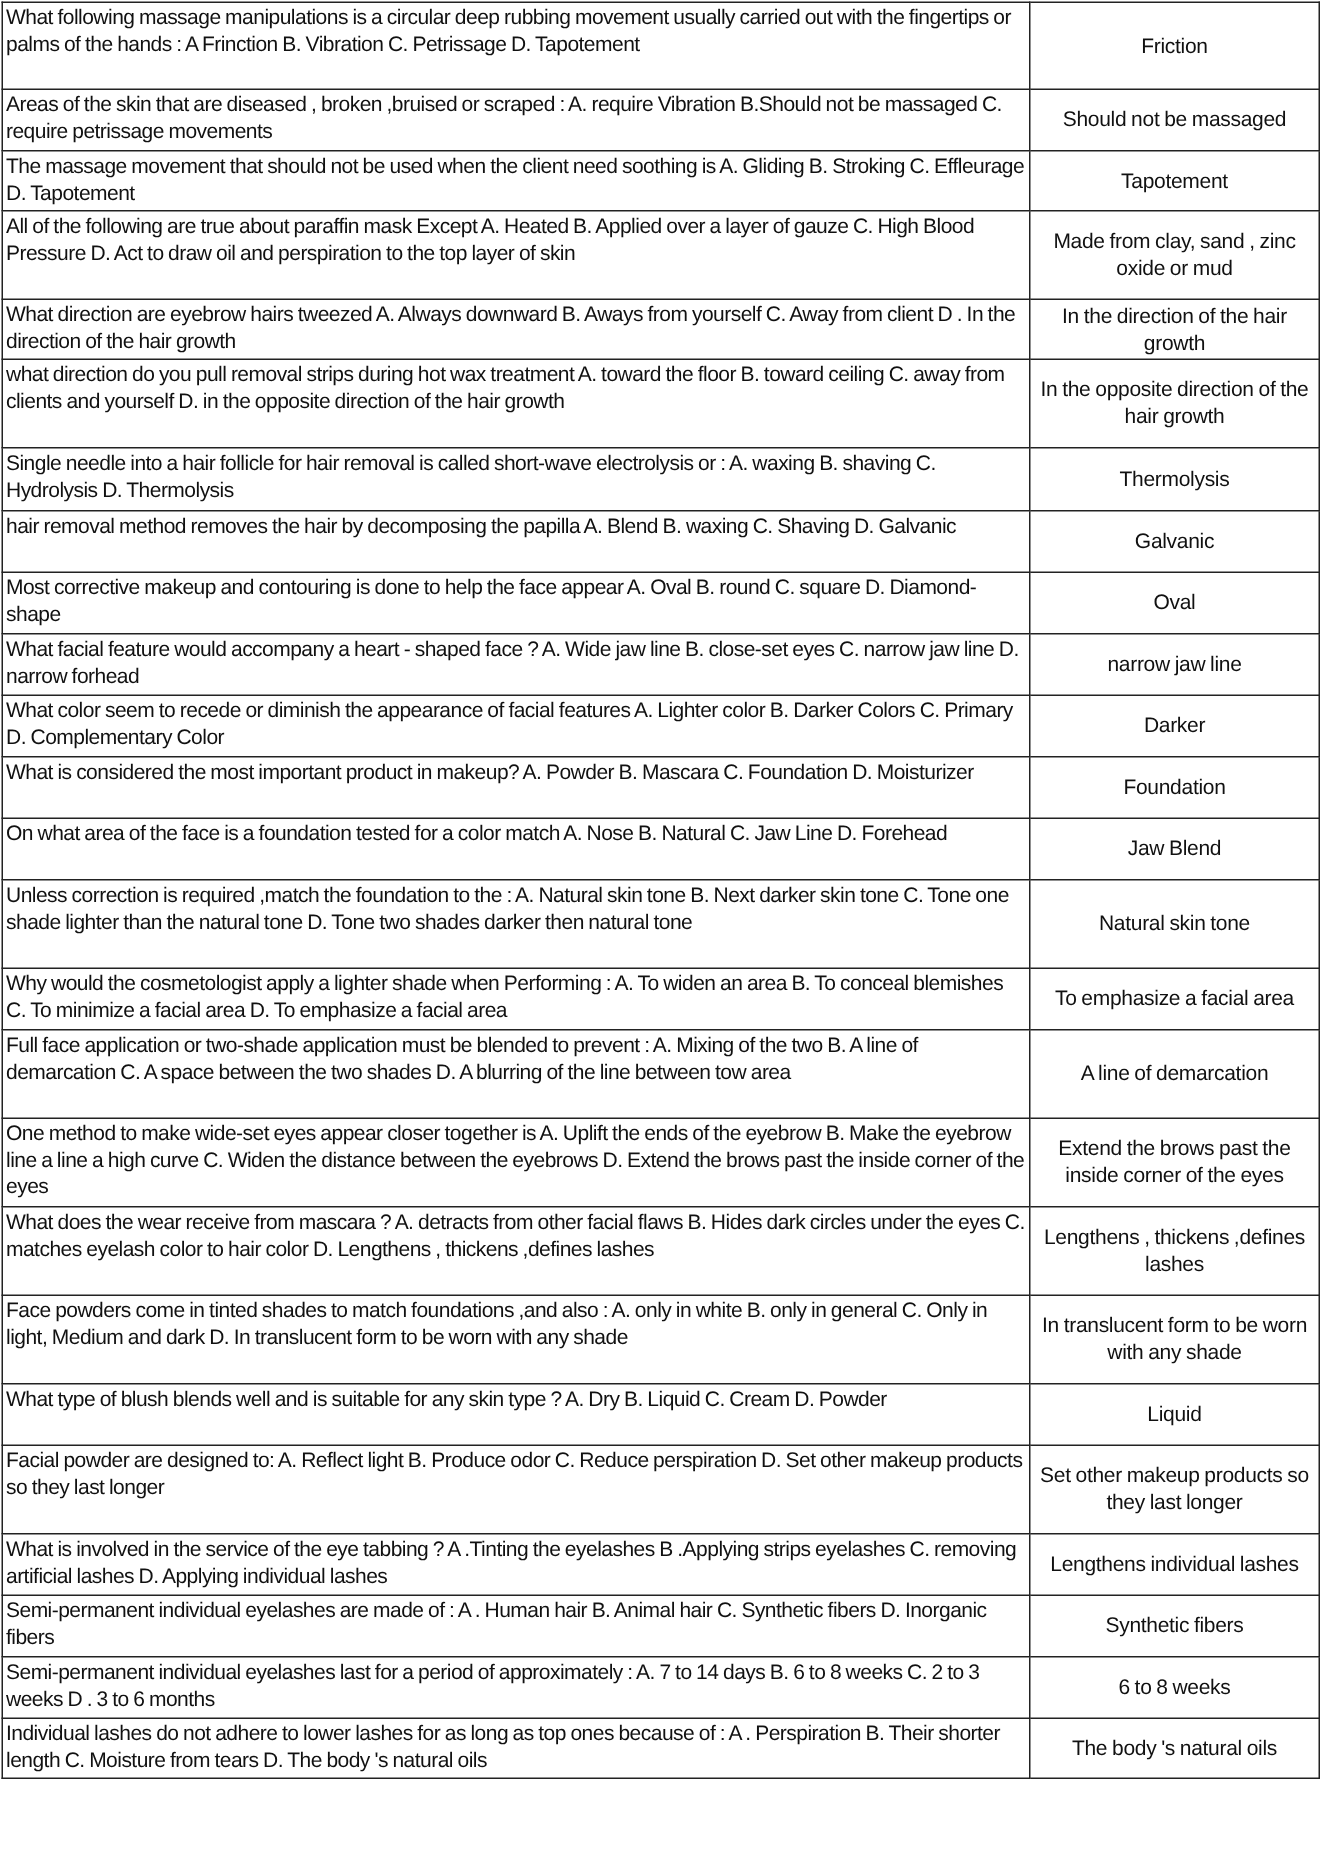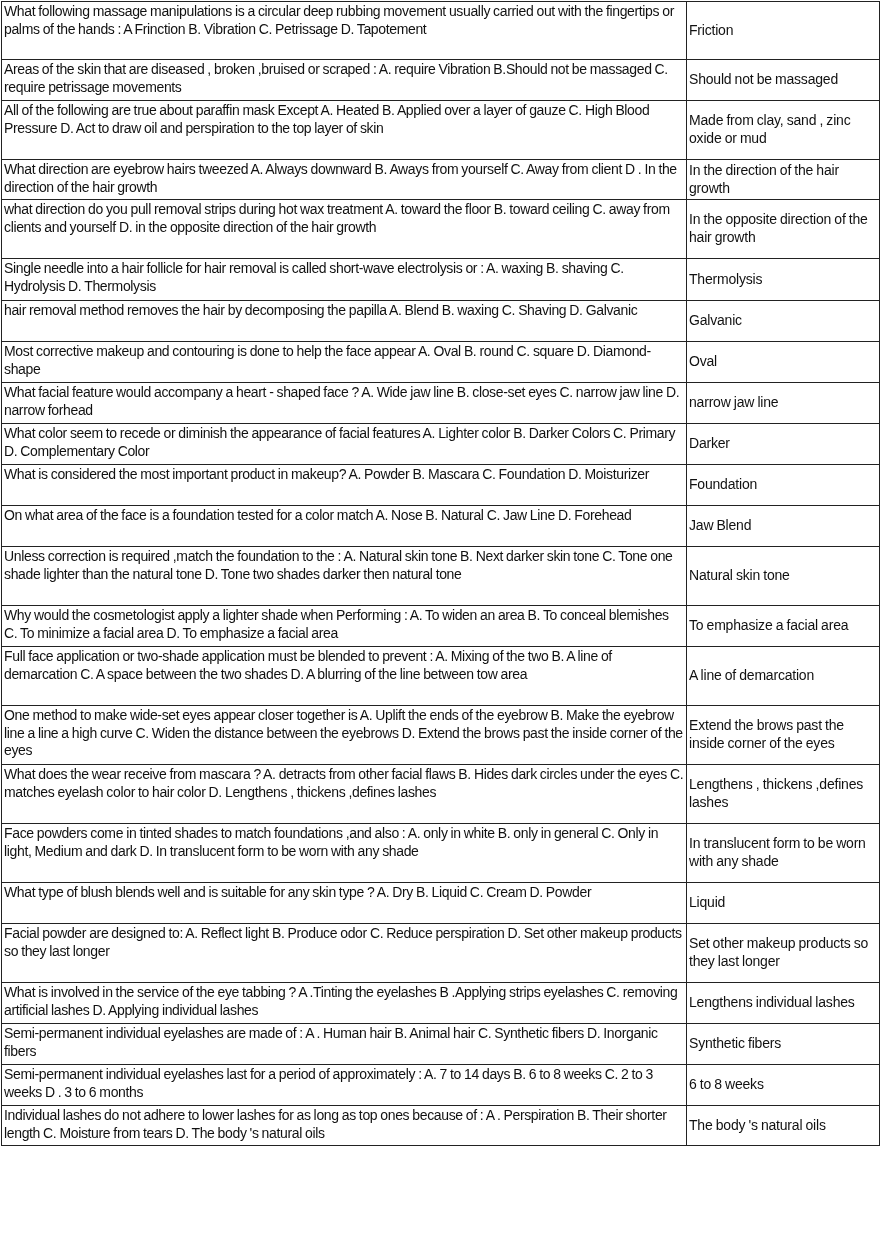--- a/index.html
+++ b/index.html
@@ -33,20 +33,21 @@
     vertical-align: middle;
     overflow: hidden;
   }
   .qa-table td.q {
     width: 680px;
     vertical-align: top;
   }
   .qa-table td.a {
     width: 188px;
     letter-spacing: -0.2px;
+    text-align: center;
   }
   .qa-table td.q span, .qa-table td.a span {
     display: block;
   }
 </style>
 </head>
 <body>
 
 <table class="qa-table">
   <tbody id="qa-body">
@@ -62,20 +63,28 @@
 
   <tr style="height: 41px;">
     <td class="q">
           <span>Areas of the skin that are diseased , broken ,bruised or scraped : A. require Vibration B.Should not be massaged C. require petrissage movements</span>
         </td>
     <td class="a">
           <span>Should not be massaged</span>
         </td>
   </tr>
 
+  <tr style="height: 40px;">
+    <td class="q">
+          <span>The massage movement that should not be used when the client need soothing is A. Gliding B. Stroking C. Effleurage D. Tapotement</span>
+        </td>
+    <td class="a">
+          <span>Tapotement</span>
+        </td>
+  </tr>
 
   <tr style="height: 59px;">
     <td class="q">
           <span>All of the following are true about paraffin mask Except A. Heated B. Applied over a layer of gauze C. High Blood Pressure D. Act to draw oil and perspiration to the top layer of skin</span>
         </td>
     <td class="a">
           <span>Made from clay, sand , zinc oxide or mud</span>
         </td>
   </tr>
 

